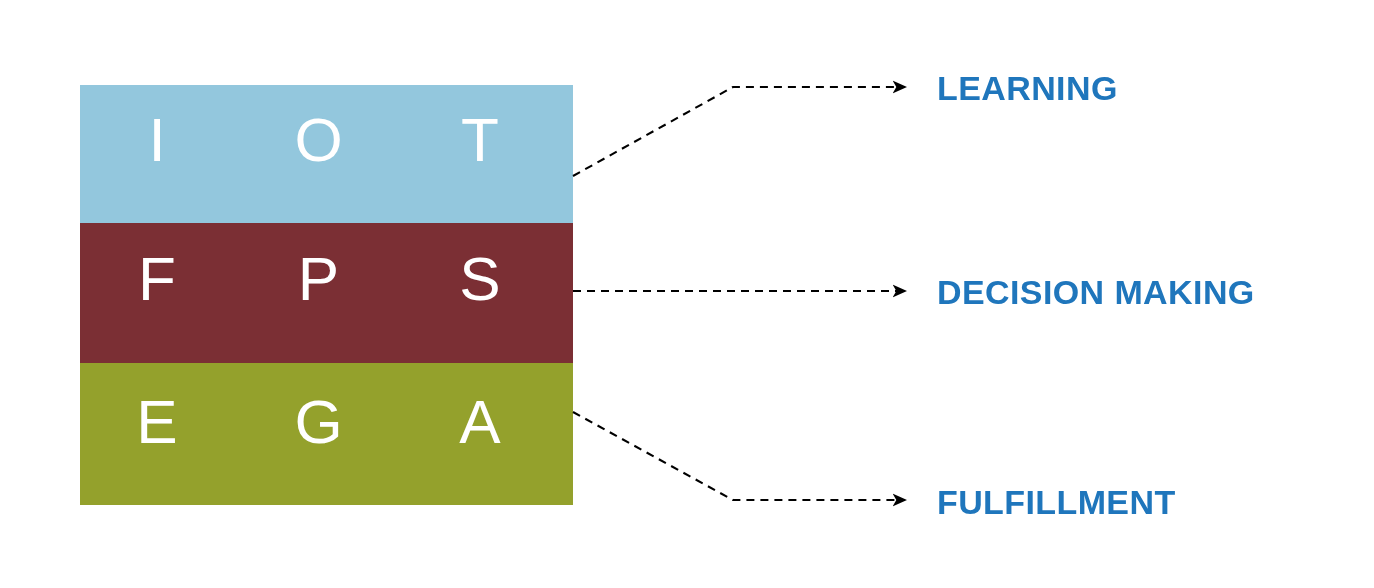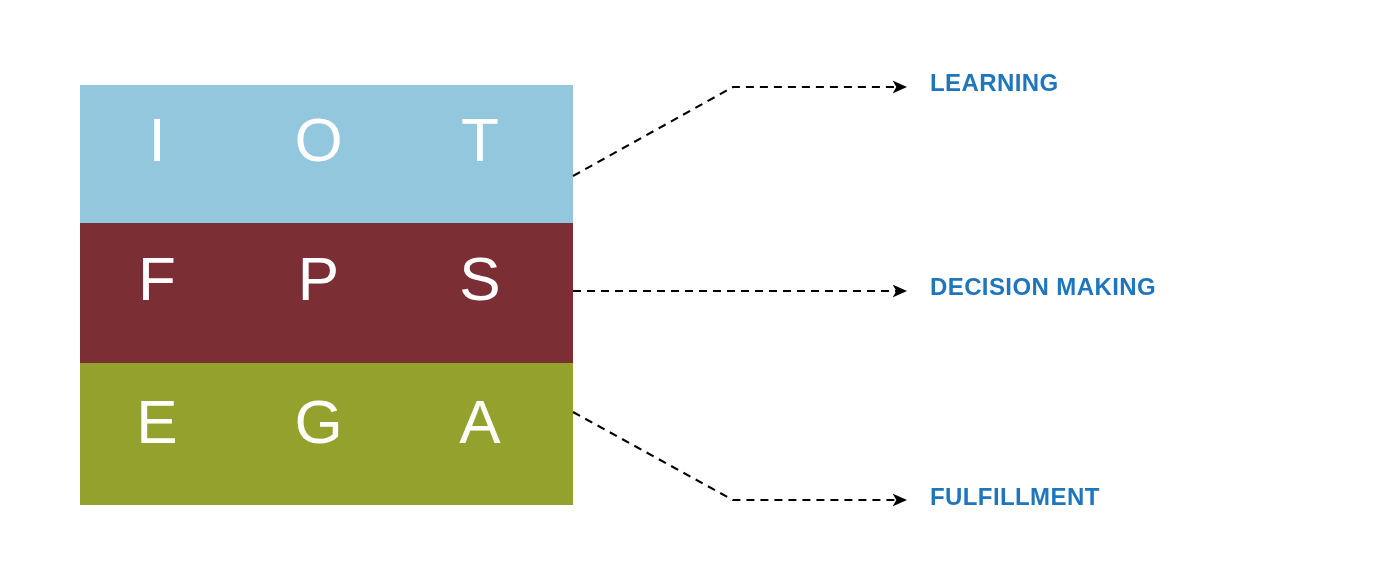--- a/index.html
+++ b/index.html
@@ -72,24 +72,25 @@
     width: 70px;
     user-select: none;
   }
 
   
   .callout-label {
     position: absolute;
     color: #1f76bc;
     font-family: "Liberation Sans", sans-serif;
     font-weight: bold;
-    font-size: 24px;
+    font-size: 34px;
     line-height: 1;
     letter-spacing: 0.4px;
     white-space: nowrap;
+    margin-left: 7px;
   }
 
   .label-0 { left: 930px; top: 71px; }
   .label-1 { left: 930px; top: 275px; }
   .label-2 { left: 930px; top: 485px; }
 
   
   #connectors {
     position: absolute;
     left: 0;

